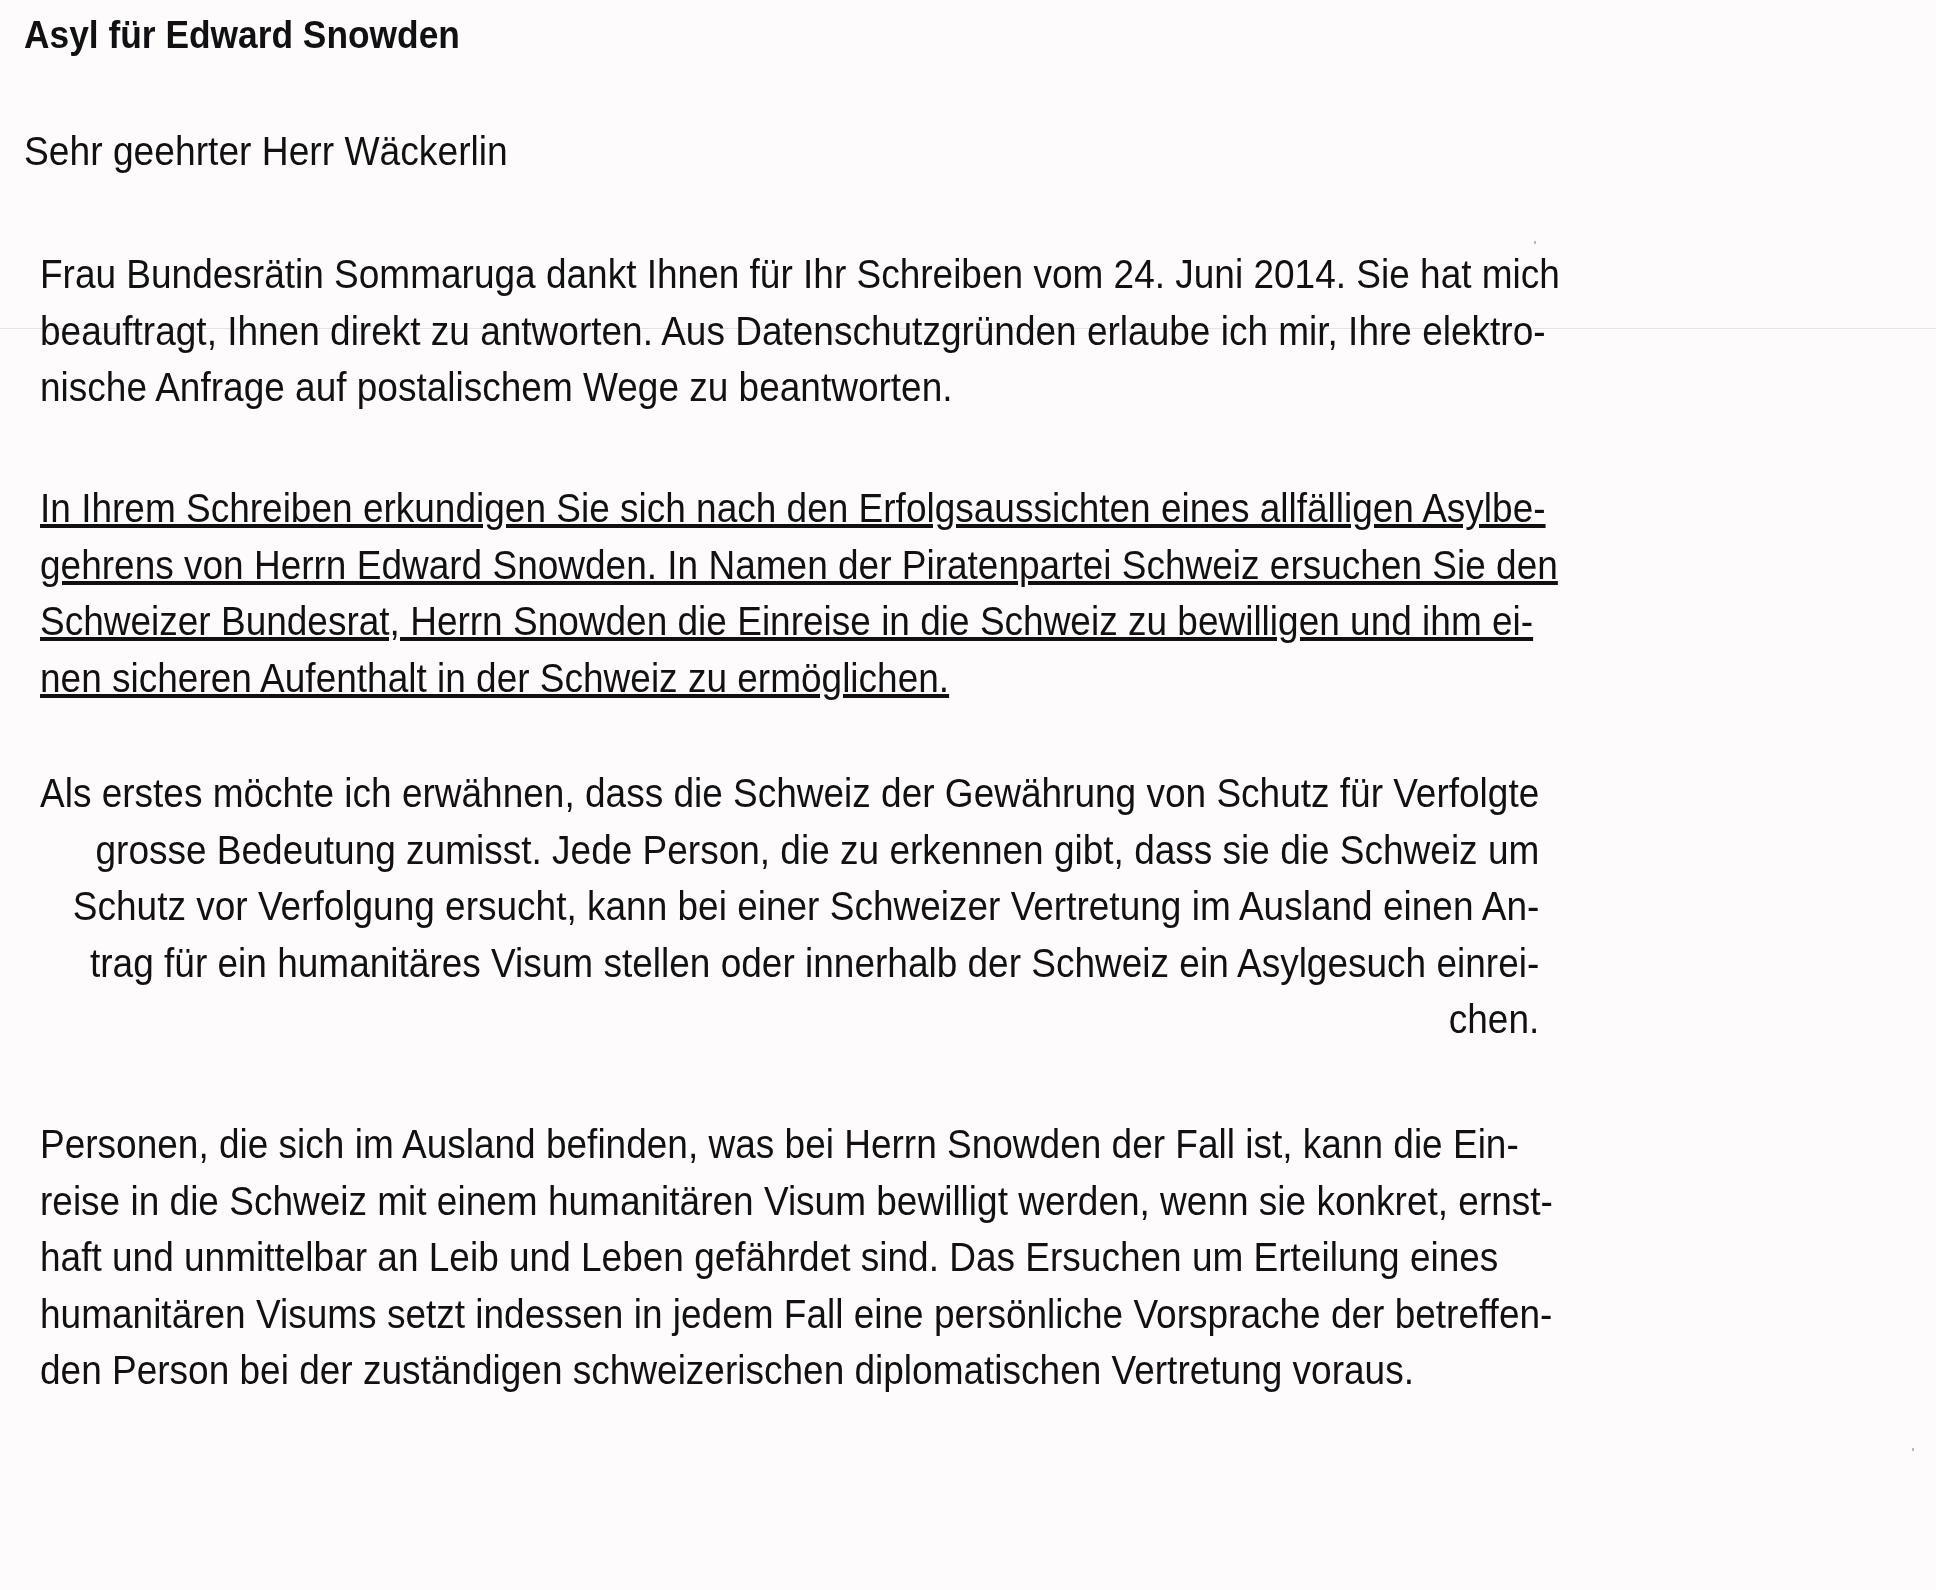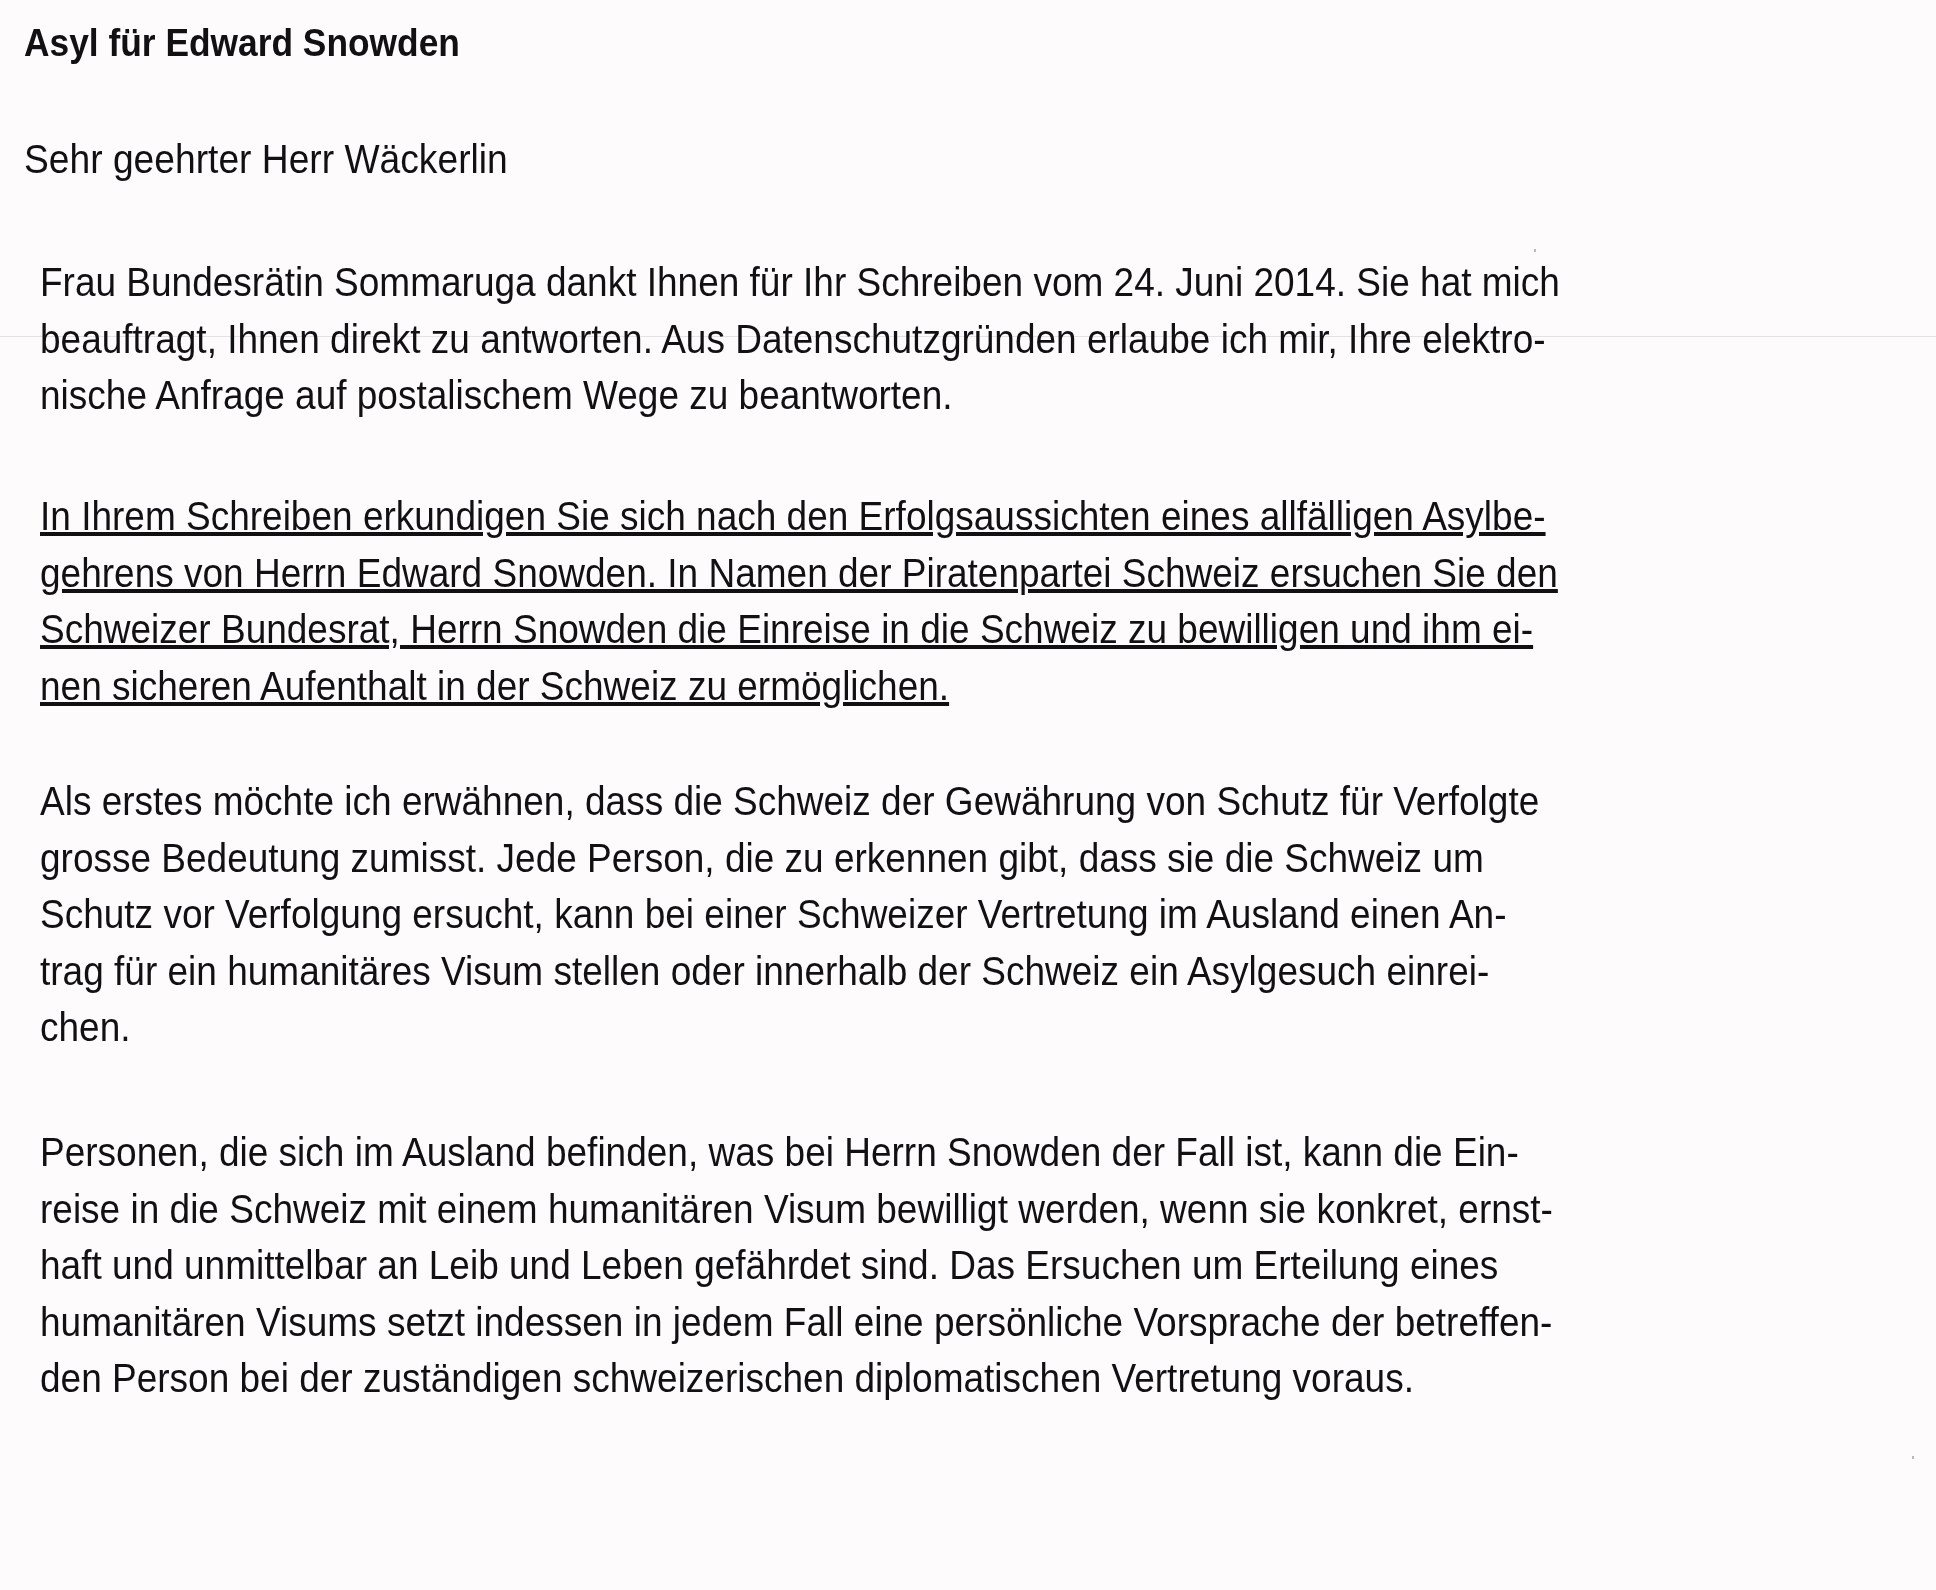--- a/index.html
+++ b/index.html
@@ -11,21 +11,21 @@
       height: 1590px;
       background: #fdfbfc;
       overflow: hidden;
       position: relative;
       font-family: "Liberation Sans", sans-serif;
       color: #111114;
     }
     .page {
       position: absolute;
       left: 0;
-      top: 16px;
+      top: 8px;
       width: 1936px;
       height: 1175px;
     }
     .title {
       position: absolute;
       left: 24px;
       top: 6px;
       font-size: 38px;
       font-weight: bold;
       letter-spacing: 0px;
@@ -91,21 +91,21 @@
     <span class="line">nische Anfrage auf postalischem Wege zu beantworten.</span>
   </p>
 
   <p class="para" style="top:456px;text-decoration:underline;">
     <span class="line">In Ihrem Schreiben erkundigen Sie sich nach den Erfolgsaussichten eines allfälligen Asylbe-</span>
     <span class="line">gehrens von Herrn Edward Snowden. In Namen der Piratenpartei Schweiz ersuchen Sie den</span>
     <span class="line">Schweizer Bundesrat, Herrn Snowden die Einreise in die Schweiz zu bewilligen und ihm ei-</span>
     <span class="line">nen sicheren Aufenthalt in der Schweiz zu ermöglichen.</span>
   </p>
 
-  <p class="para" style="top:741px;">
+  <p class="para" style="top:741px;text-align:right;">
     <span class="line">Als erstes möchte ich erwähnen, dass die Schweiz der Gewährung von Schutz für Verfolgte</span>
     <span class="line">grosse Bedeutung zumisst. Jede Person, die zu erkennen gibt, dass sie die Schweiz um</span>
     <span class="line">Schutz vor Verfolgung ersucht, kann bei einer Schweizer Vertretung im Ausland einen An-</span>
     <span class="line">trag für ein humanitäres Visum stellen oder innerhalb der Schweiz ein Asylgesuch einrei-</span>
     <span class="line">chen.</span>
   </p>
 
   <p class="para" style="top:1092px;">
     <span class="line">Personen, die sich im Ausland befinden, was bei Herrn Snowden der Fall ist, kann die Ein-</span>
     <span class="line">reise in die Schweiz mit einem humanitären Visum bewilligt werden, wenn sie konkret, ernst-</span>

